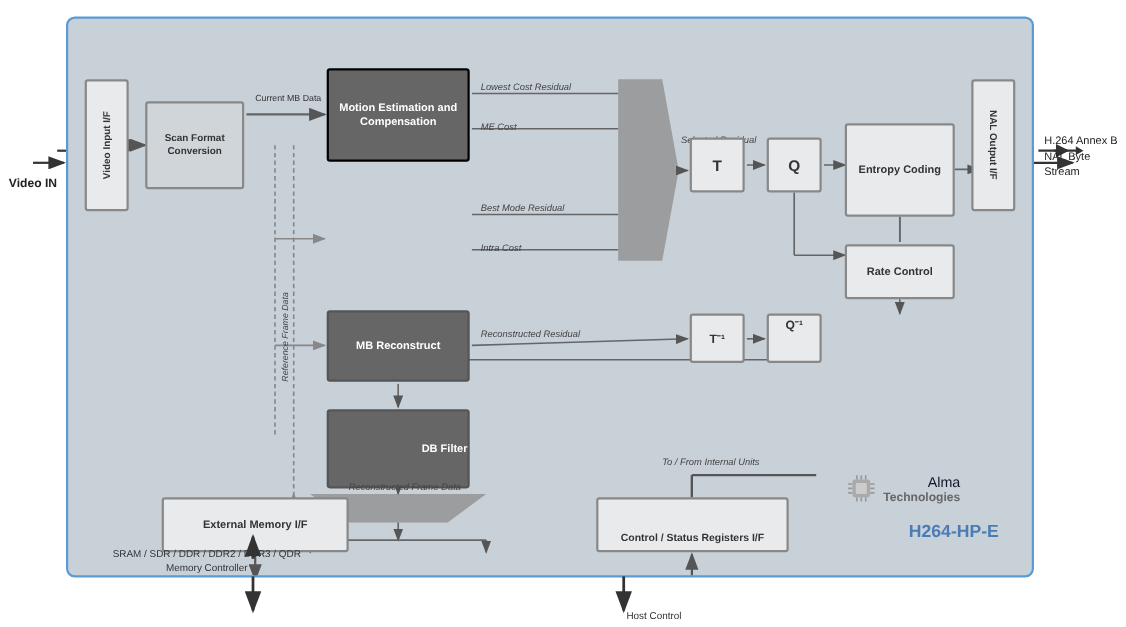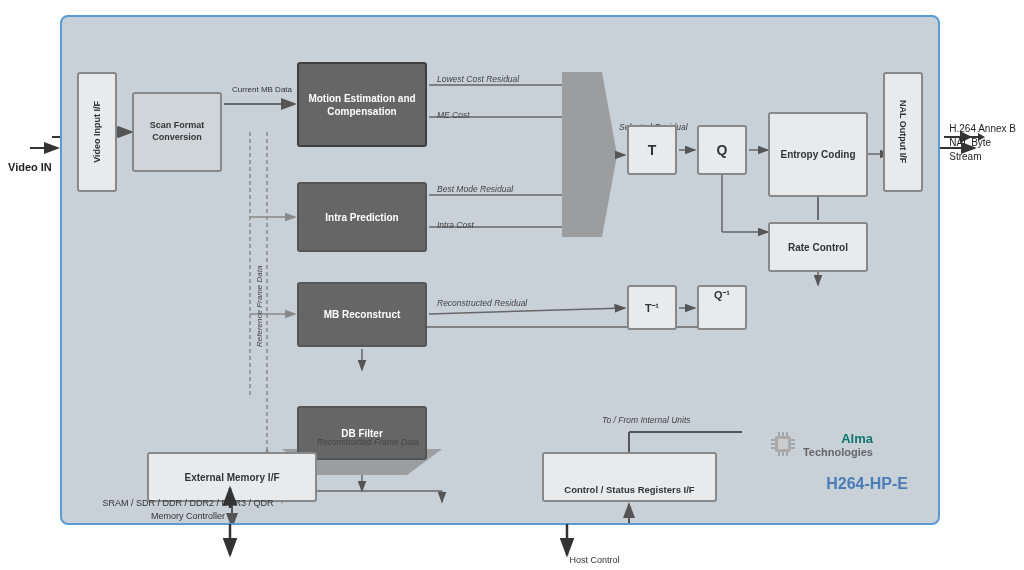--- a/index.html
+++ b/index.html
@@ -93,21 +93,21 @@
     }
 
     
     .motion-est {
       position: absolute;
       left: 235px;
       top: 45px;
       width: 130px;
       height: 85px;
       background: #666;
-      border: 2px solid #404040;
+      border: 2px solid #000000;
       border-radius: 3px;
       display: flex;
       align-items: center;
       justify-content: center;
     }
     .motion-est span {
       font-size: 10px;
       font-weight: bold;
       color: #fff;
       text-align: center;
@@ -157,28 +157,27 @@
       text-align: center;
       line-height: 1.3;
     }
 
     
     .db-filter {
       position: absolute;
       left: 235px;
       top: 355px;
       width: 130px;
-      height: 54px;
+      height: 72px;
       background: #666;
       border: 2px solid #555;
       border-radius: 3px;
       display: flex;
       align-items: center;
-      justify-content: center;
-      margin-top: 34px;
+      justify-content: flex-end;
     }
     .db-filter span {
       font-size: 10px;
       font-weight: bold;
       color: #fff;
       text-align: center;
       line-height: 1.3;
     }
 
     
@@ -577,23 +576,20 @@
 
   <div class="current-mb-label">
     <span>Current
 MB Data</span>
   </div>
 
   <div class="motion-est">
     <span>Motion Estimation and Compensation</span>
   </div>
 
-  <div class="intra-pred">
-    <span>Intra Prediction</span>
-  </div>
 
   <div class="mb-reconstruct">
     <span>MB Reconstruct</span>
   </div>
 
   <div class="db-filter">
     <span>DB Filter</span>
   </div>
 
   <div class="flow-label" style="left:375px;top:57px;">
@@ -673,21 +669,21 @@
         <line x1="14" y1="22" x2="14" y2="26" stroke="#999" stroke-width="1.5"></line>
         <line x1="18" y1="22" x2="18" y2="26" stroke="#999" stroke-width="1.5"></line>
         <line x1="6" y1="10" x2="2" y2="10" stroke="#999" stroke-width="1.5"></line>
         <line x1="6" y1="14" x2="2" y2="14" stroke="#999" stroke-width="1.5"></line>
         <line x1="6" y1="18" x2="2" y2="18" stroke="#999" stroke-width="1.5"></line>
         <line x1="22" y1="10" x2="26" y2="10" stroke="#999" stroke-width="1.5"></line>
         <line x1="22" y1="14" x2="26" y2="14" stroke="#999" stroke-width="1.5"></line>
         <line x1="22" y1="18" x2="26" y2="18" stroke="#999" stroke-width="1.5"></line>
       </svg>
       <div>
-        <div style="font-size:13px;font-weight:bold;color:#0f766e;">Alma</div>
+        <div style="font-size:13px;font-weight:normal;color:#0f172a;">Alma</div>
         <div style="font-size:11px;color:#666;">Technologies</div>
       </div>
     </div>
   </div>
 
   <div class="h264-label">
     <span>H264-HP-E</span>
   </div>
 
 </div>

